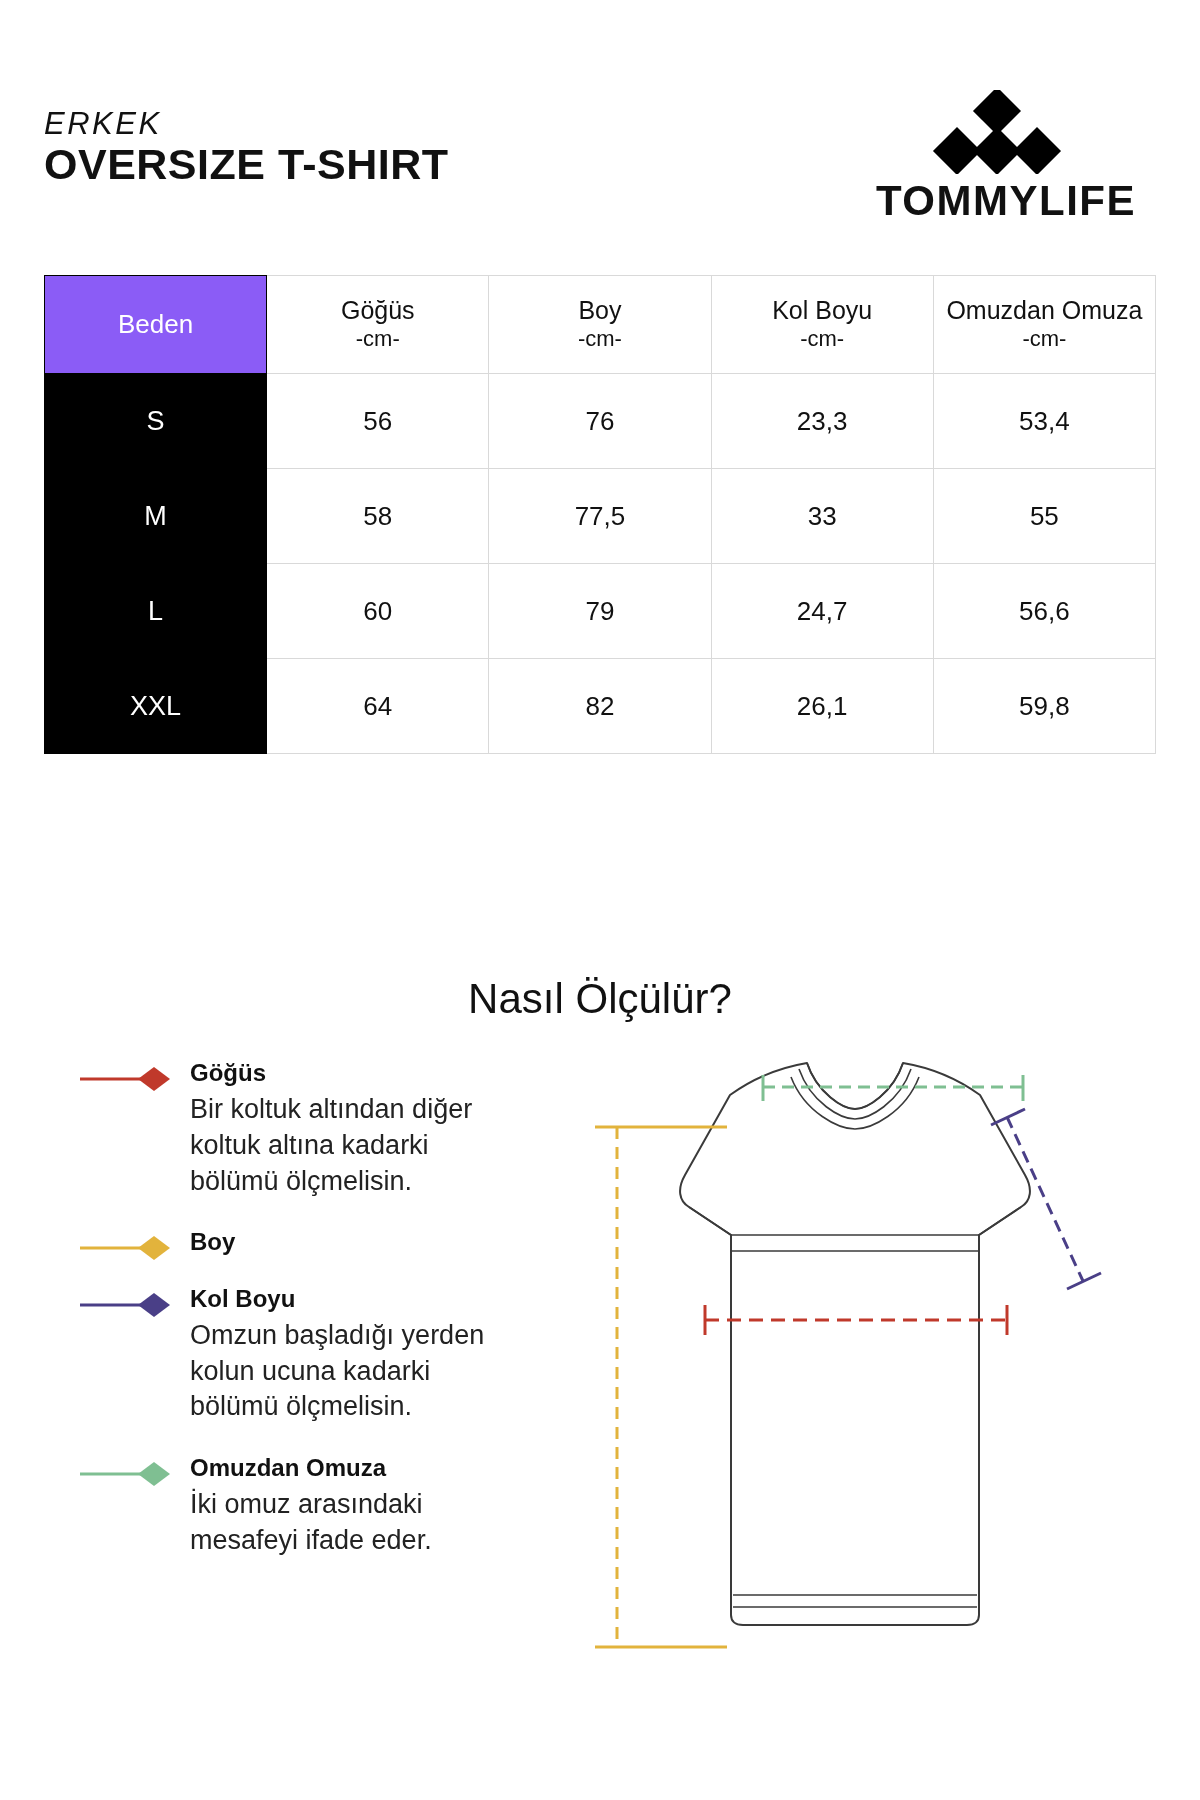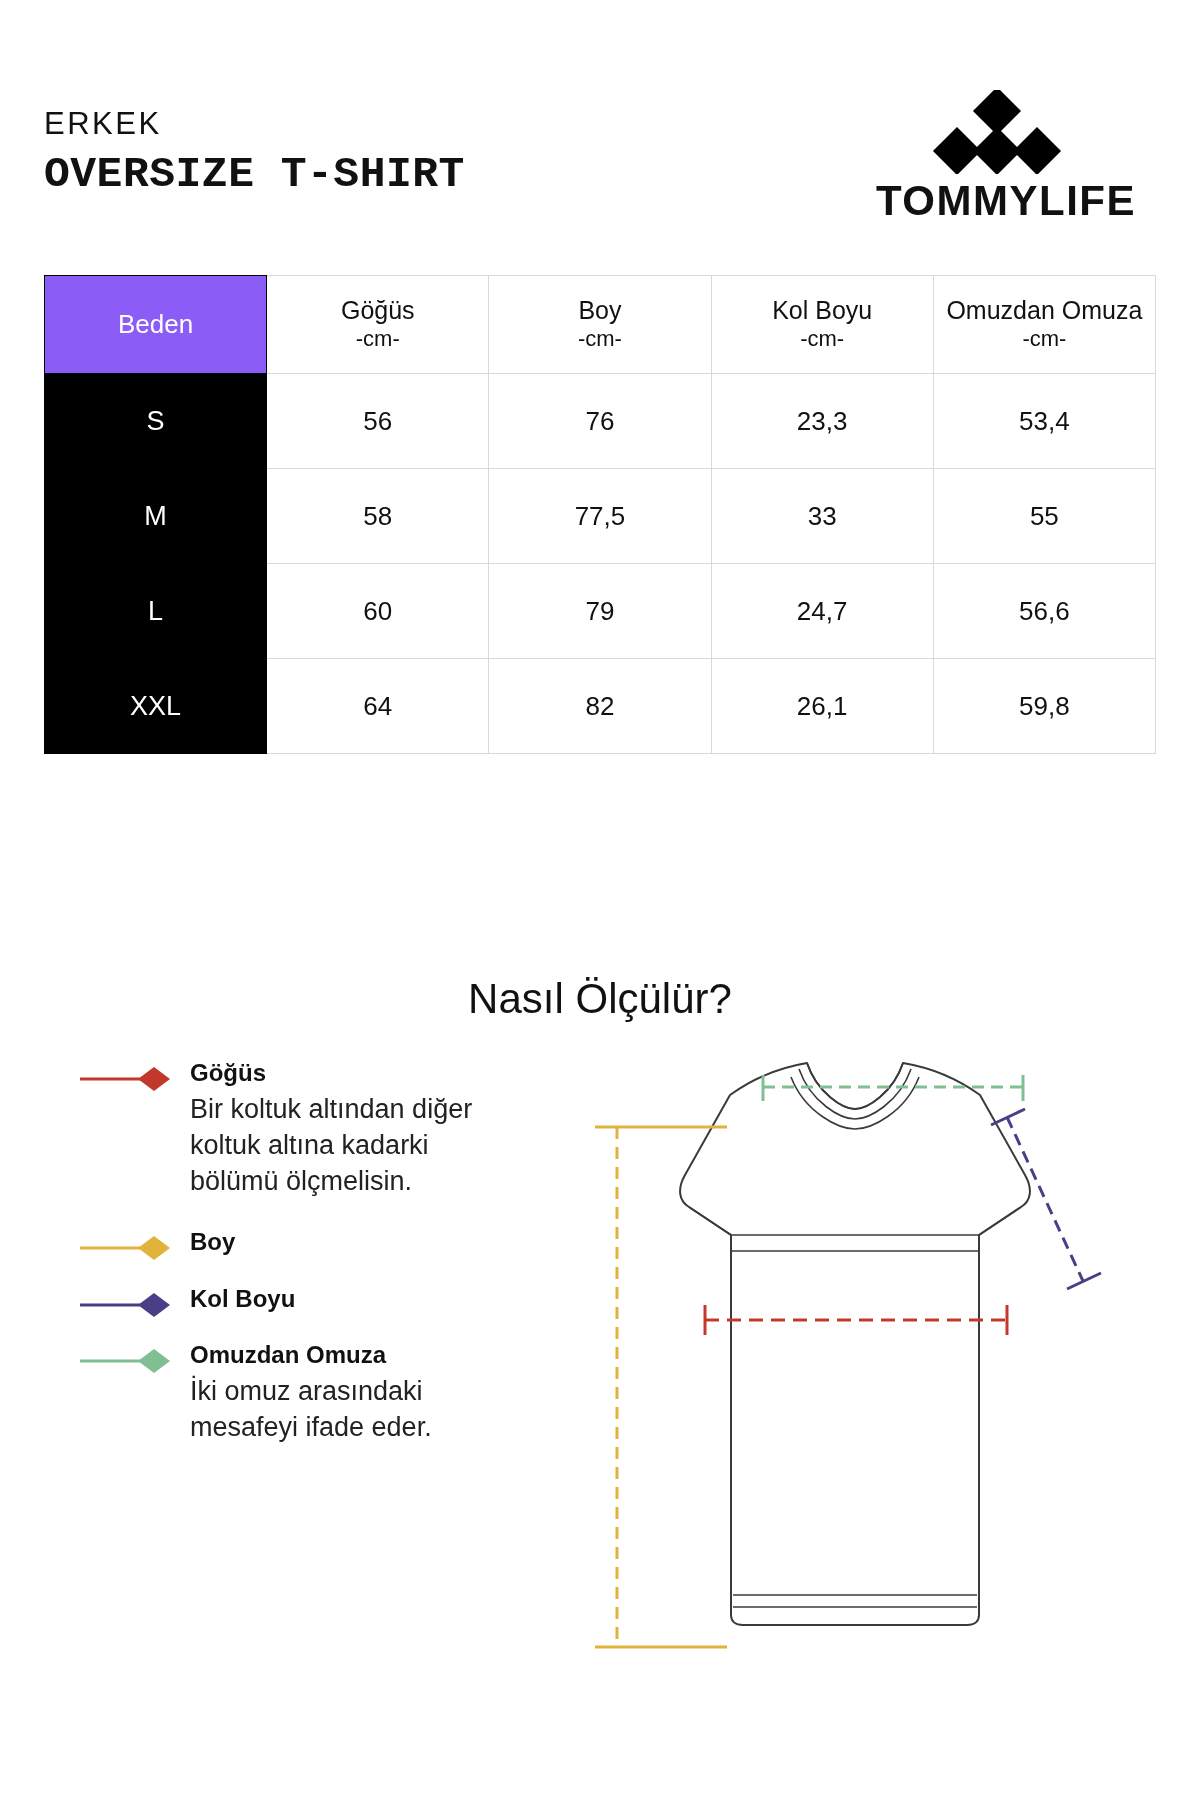--- a/index.html
+++ b/index.html
@@ -24,29 +24,30 @@
     width: 1112px; height: 150px;
   }
   .title-block { position: absolute; left: 0; top: 0; }
   .title-kicker {
     font-family: "Liberation Sans", sans-serif;
     font-size: 31px;
     letter-spacing: 2.5px;
     font-weight: 400;
     color: #111;
     line-height: 1;
+    font-style: italic;
   }
   .title-main {
-    font-family: Liberation Mono, monospace;
+    font-family: Liberation Sans, sans-serif;
     font-size: 43px;
     font-weight: 700;
     letter-spacing: 0.5px;
     color: #111;
     line-height: 1;
-    margin-top: 14px;
+    margin-top: 4px;
   }
 
   .brand {
     position: absolute;
     right: 0; top: -18px;
     width: 300px;
     text-align: center;
   }
   .brand-mark {
     width: 190px; height: 84px;
@@ -266,20 +267,21 @@
     </div>
 
     <div class="legend-item">
       <div class="legend-marker">
         <svg viewBox="0 0 96 26" width="96" height="26" aria-hidden="true">
           <line x1="0" y1="13" x2="62" y2="13" stroke="#4a3f87" stroke-width="3"></line>
           <polygon points="74,1 90,13 74,25 58,13" fill="#4a3f87"></polygon>
         </svg>
       </div>
       <div class="legend-name">Kol Boyu</div>
+      <div class="legend-desc">Omzun başladığı yerden kolun ucuna kadarki bölümü ölçmelisin.</div>
     </div>
 
     <div class="legend-item">
       <div class="legend-marker">
         <svg viewBox="0 0 96 26" width="96" height="26" aria-hidden="true">
           <line x1="0" y1="13" x2="62" y2="13" stroke="#7fbf92" stroke-width="3"></line>
           <polygon points="74,1 90,13 74,25 58,13" fill="#7fbf92"></polygon>
         </svg>
       </div>
       <div class="legend-name">Omuzdan Omuza</div>

